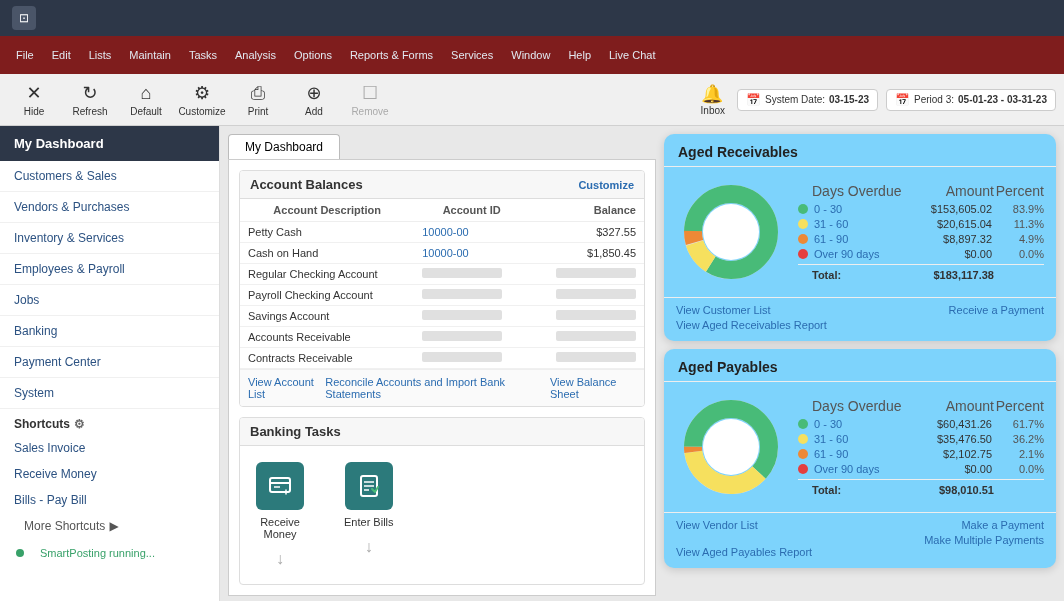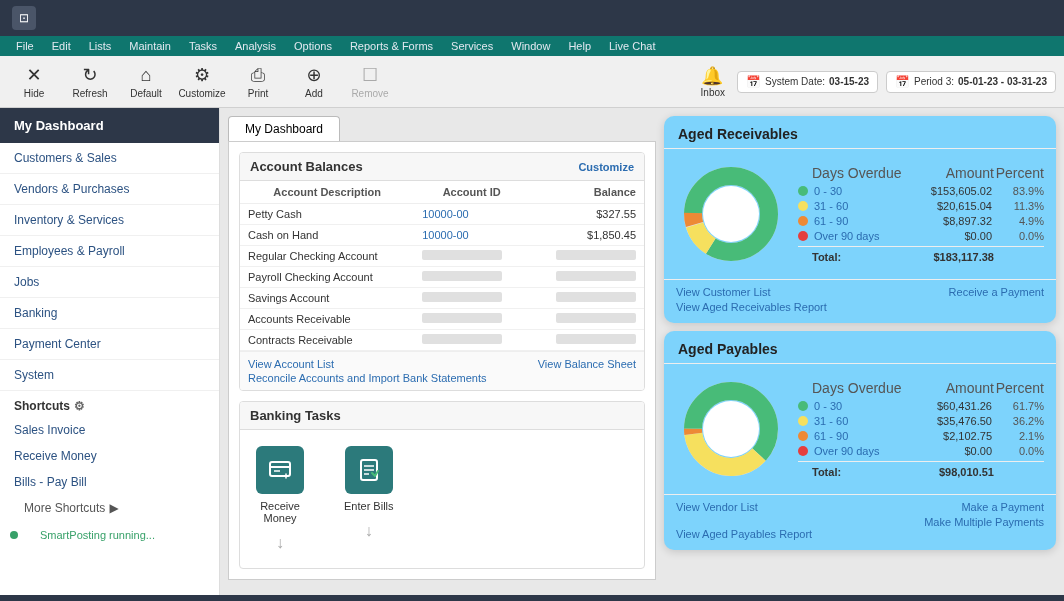--- a/index.html
+++ b/index.html
@@ -23,22 +23,22 @@
     .title-bar-icon {
       width: 24px; height: 24px;
       background: #4a5568;
       border-radius: 4px;
       display: flex; align-items: center; justify-content: center;
       color: white; font-size: 12px;
     }
 
     
     .menu-bar {
-      background: #0f766e;
-      height: 20px;
+      background: #7f1d1d;
+      height: 38px;
       display: flex;
       align-items: center;
       padding: 0 8px;
       gap: 2px;
     }
     .menu-item {
       color: #e2e8f0;
       font-size: 11px;
       padding: 2px 8px;
       cursor: pointer;
@@ -157,26 +157,26 @@
     .more-shortcuts {
       padding: 6px 14px 6px 24px;
       font-size: 12px;
       color: #555;
       cursor: pointer;
       display: flex;
       align-items: center;
       gap: 4px;
     }
     .smartposting {
-      padding: 8px 10px;
+      padding: 8px 16px;
       font-size: 11px;
       color: #38a169;
       display: flex;
       align-items: center;
-      gap: 22px;
+      gap: 16px;
     }
     .smartposting-dot {
       width: 8px; height: 8px;
       background: #38a169;
       border-radius: 50%;
       flex-shrink: 0;
     }
 
     
     .content-area {
@@ -590,21 +590,21 @@
                     <td><span class="account-placeholder"></span></td>
                   </tr>
                   <tr>
                     <td>Contracts Receivable</td>
                     <td><span class="account-placeholder"></span></td>
                     <td><span class="account-placeholder"></span></td>
                   </tr>
                 </tbody>
             </table>
             <div class="section-footer">
-              <div style="display:flex; flex-direction:column; gap:2px;">
+              <div style="display:flex; flex-direction:row; gap:2px;">
                 <a>View Account List</a>
                 <a>Reconcile Accounts and Import Bank Statements</a>
               </div>
               <a style="margin-left:auto;">View Balance Sheet</a>
             </div>
           </div>
 
           <div class="banking-tasks">
             <div class="banking-tasks-header">Banking Tasks</div>
             <div class="banking-tasks-body">

